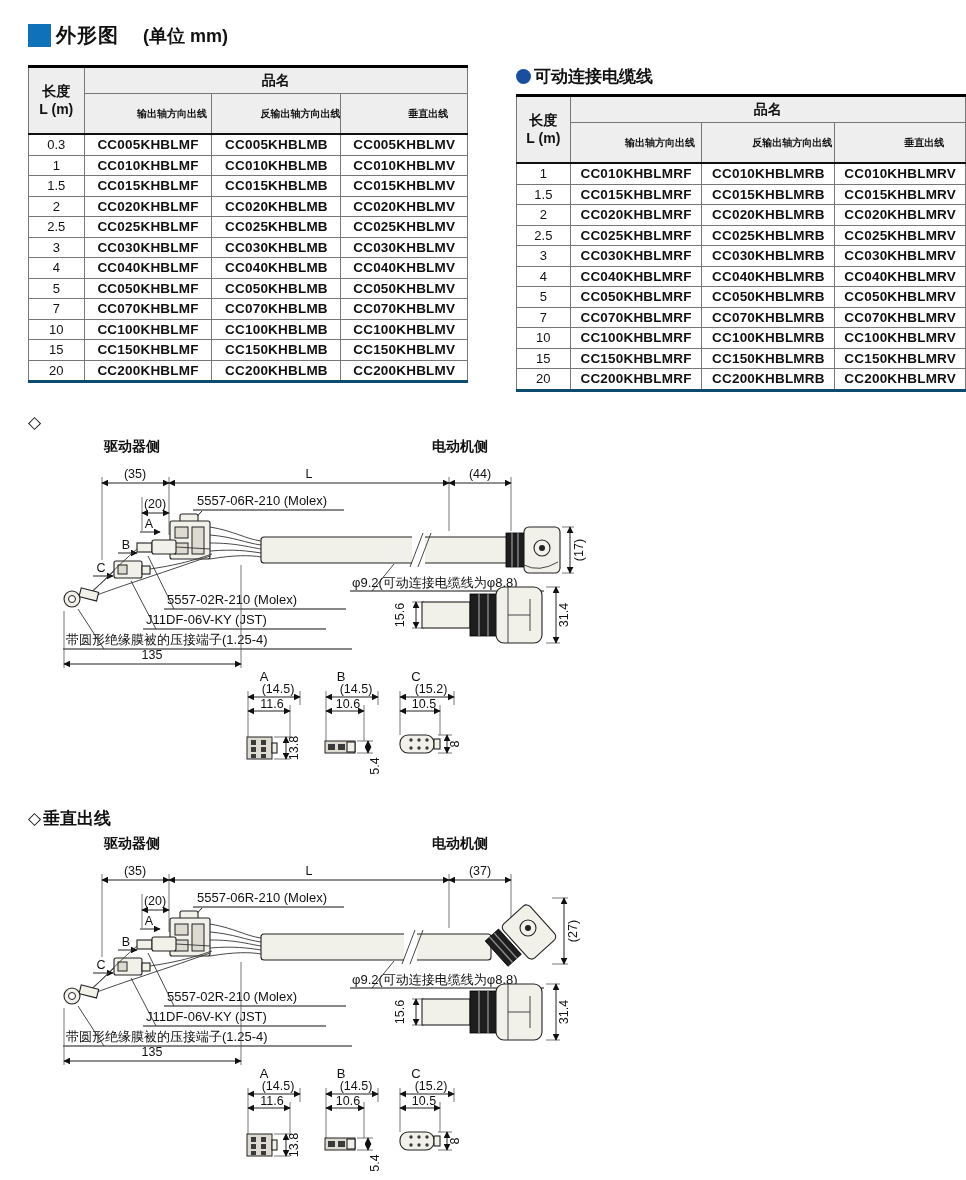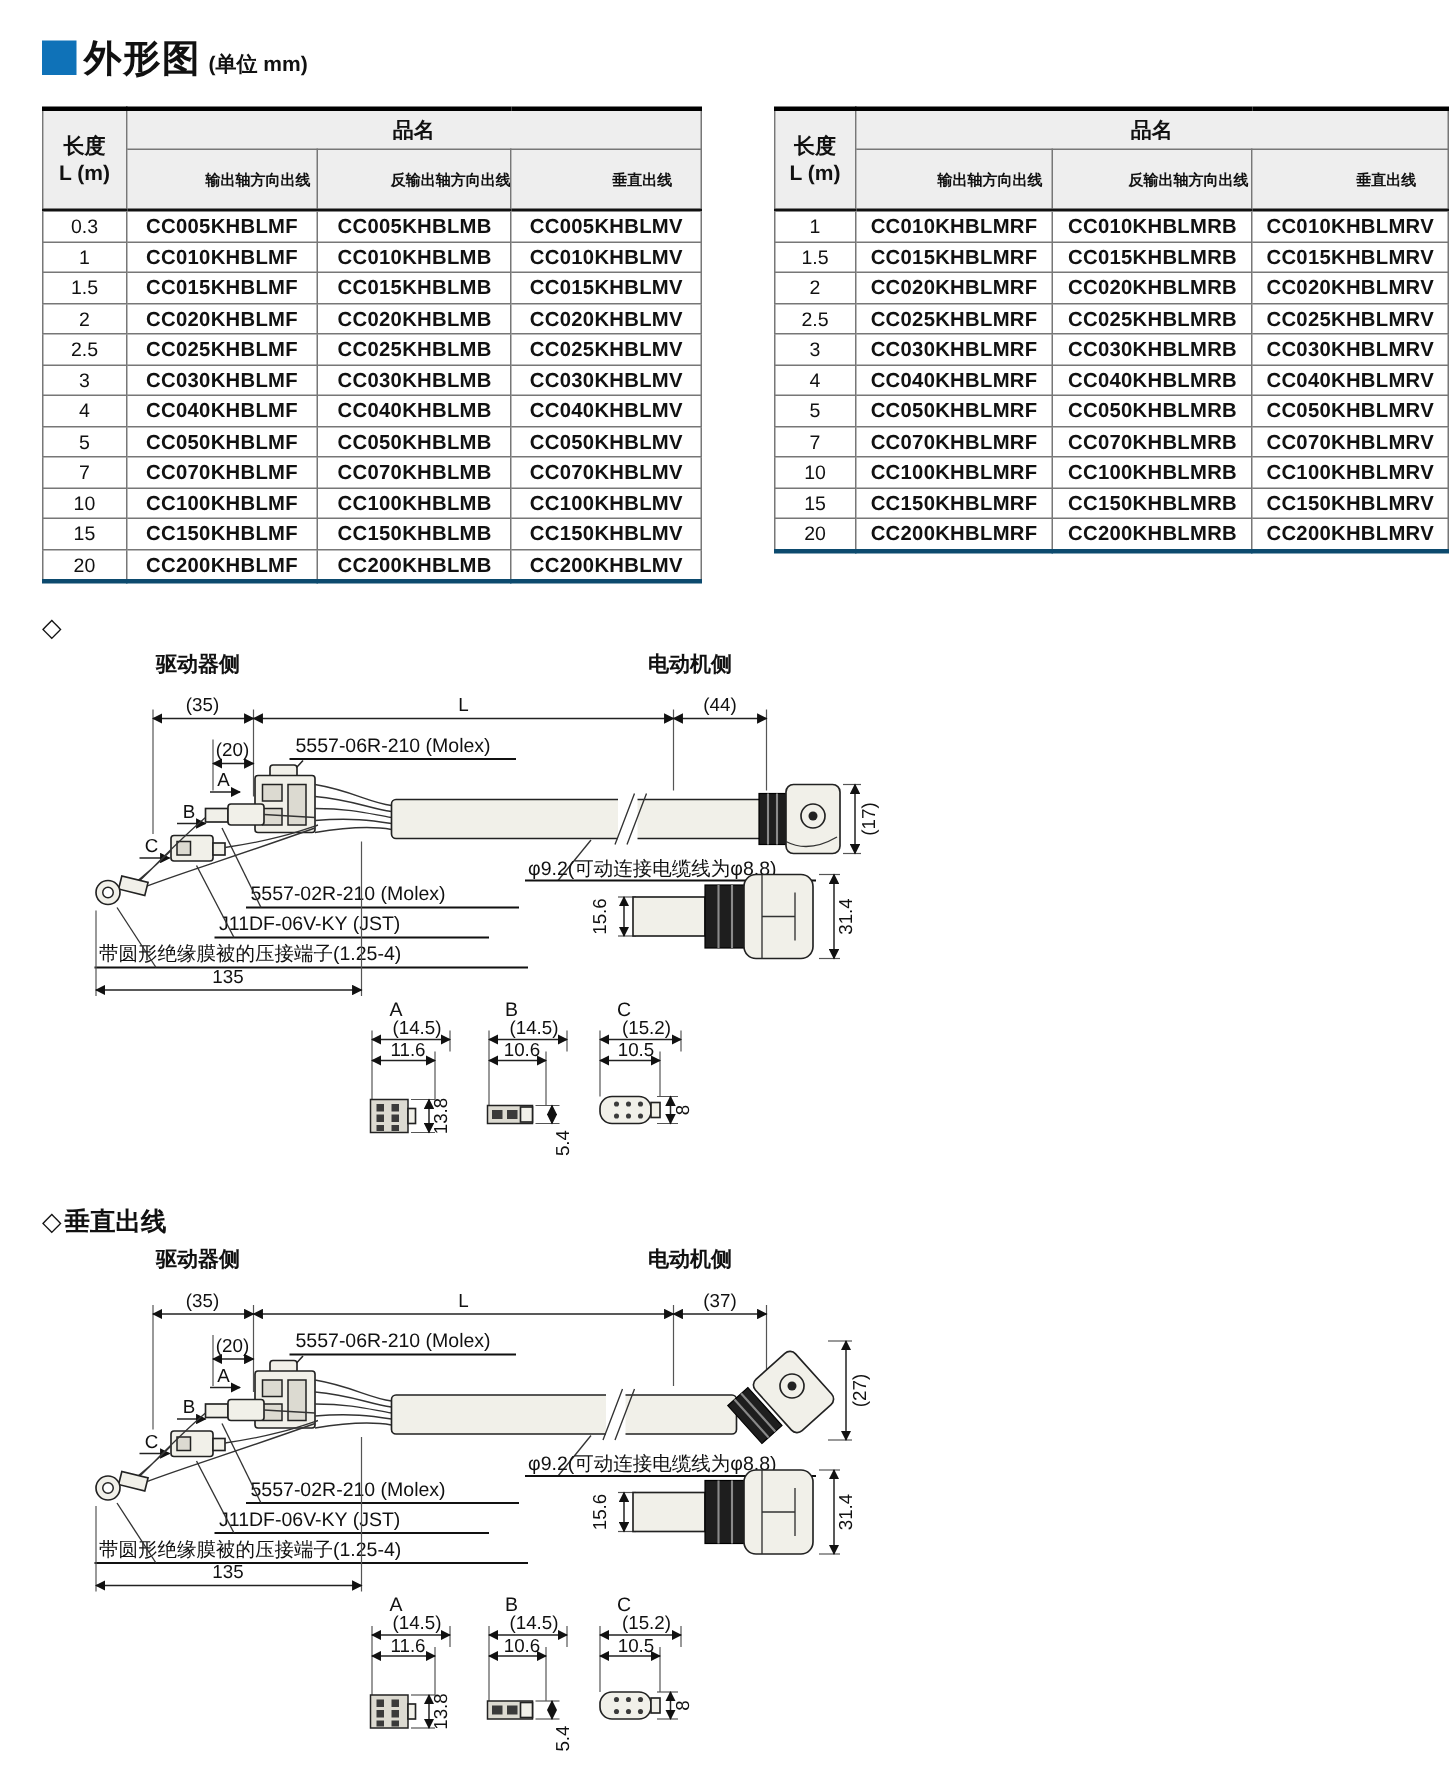--- a/index.html
+++ b/index.html
@@ -2,22 +2,22 @@
 <html><head>
 <meta charset="utf-8">
 <style>
   html,body{margin:0;padding:0;background:#ffffff;}
   body{width:966px;height:1180px;overflow:hidden;font-family:"Liberation Sans","DejaVu Sans",sans-serif;color:#111;}
   .page{position:relative;width:966px;height:1180px;box-sizing:border-box;padding:22px 0 0 28px;}
 
   
   .doc-title{display:flex;align-items:baseline;gap:4px;}
   .title-square{width:23px;height:23px;background:#0f72b8;display:inline-block;align-self:center;margin-right:1px;}
-  .title-text{font-size:25px;font-weight:bold;letter-spacing:1px;}
-  .title-unit{font-size:14px;font-weight:bold;margin-left:1px;}
+  .title-text{font-size:20px;font-weight:bold;letter-spacing:1px;}
+  .title-unit{font-size:18px;font-weight:bold;margin-left:20px;}
 
   
   .tables-row{display:flex;align-items:flex-start;margin-top:16px;gap:48px;}
   .tbl-block .tbl-heading{display:flex;align-items:center;gap:3px;font-size:17px;font-weight:bold;margin:0 0 6px 0;}
   .bullet-circle{width:15px;height:15px;border-radius:50%;background:#194f9e;display:inline-block;}
   table.tbl{border-collapse:collapse;table-layout:fixed;border-top:3px solid #000;border-bottom:3px solid #0c4a6e;}
   table.tbl th,table.tbl td{border:1px solid #777;padding:0;text-align:center;vertical-align:middle;overflow:hidden;white-space:nowrap;}
   table.tbl thead th{background:#eeeeee;font-weight:600;}
   table.tbl thead tr.group-row th{height:25px;font-size:14px;}
   table.tbl thead tr.cols-row th{height:39px;font-size:10px;padding-left:48px;}
@@ -149,20 +149,24 @@
               <td class="len">20</td>
               <td class="code">CC200KHBLMF</td>
               <td class="code">CC200KHBLMB</td>
               <td class="code">CC200KHBLMV</td>
             </tr>
           </tbody>
       </table>
     </section>
 
     <section class="tbl-block">
+      <h2 class="tbl-heading">
+        <span class="bullet-circle"></span>
+        <span>可动连接电缆线</span>
+      </h2>
       <table class="tbl">
         <colgroup>
             <col style="width:54px">
             <col style="width:132px">
             <col style="width:133px">
             <col style="width:131px">
           </colgroup>
         <thead>
           <tr class="group-row">
             <th rowspan="2" class="len-h">

